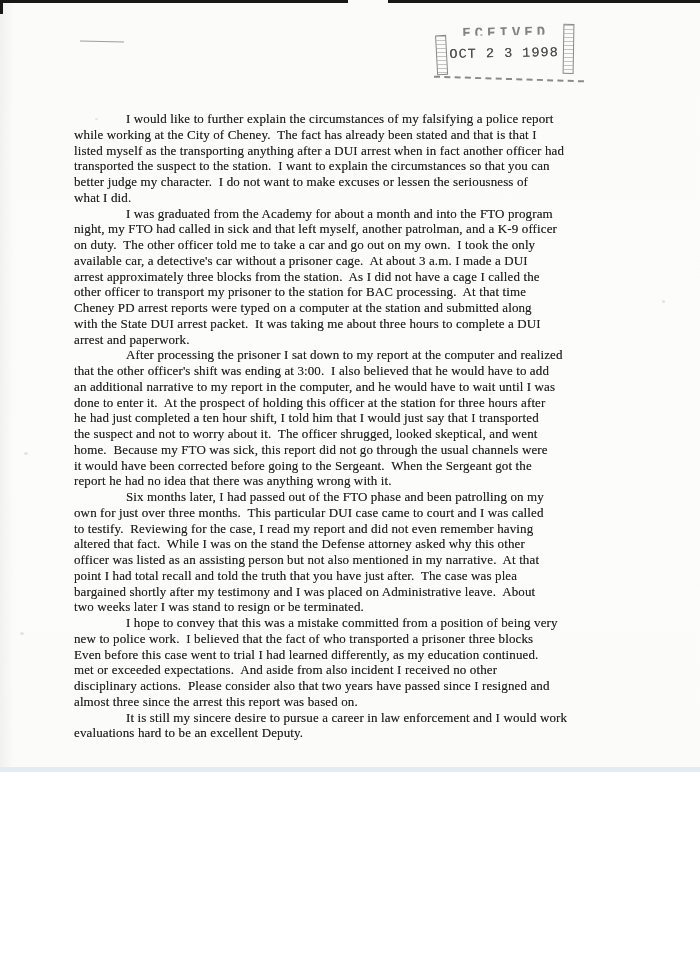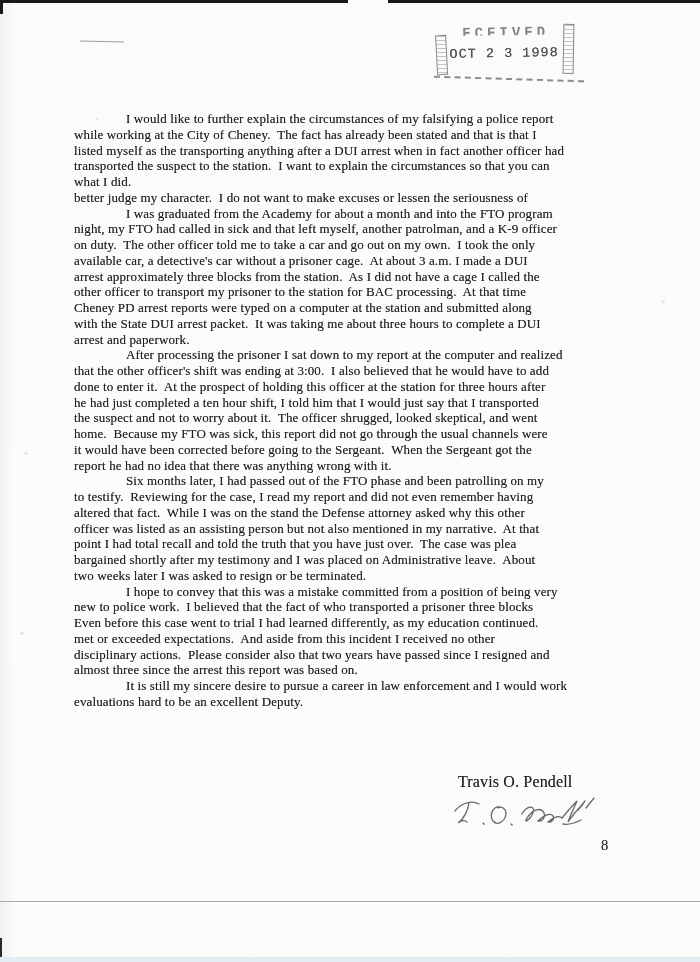--- a/index.html
+++ b/index.html
@@ -1,18 +1,18 @@
 <!DOCTYPE html>
 <html><head>
 <meta charset="utf-8">
 <style>
   html,body{margin:0;padding:0;}
   .screen{
     position:relative;
-    width:700px;height:962px;
+    width:700px;height:772px;
     background:
       linear-gradient(90deg, rgba(210,210,205,.25) 0px, rgba(255,255,255,0) 14px),
       linear-gradient(180deg, #fbfbfa 0%, #fcfcfb 60%, #fbfbfa 100%);
     overflow:hidden;
     font-family:"Liberation Serif","DejaVu Serif",serif;
     color:#232323;
   }
   
   .edge-top{position:absolute;left:0;top:0;width:700px;height:3px;background:#181818;}
   .edge-top-gap{position:absolute;left:348px;top:0;width:40px;height:3px;background:#fbfbfa;}
@@ -76,50 +76,52 @@
     <div class="frag-row">ECEIVED</div>
     <div class="date-row">OCT 2 3 1998</div>
   </div>
   <div class="dashed-sep"></div>
 
   <div class="letter-body">
       <div class="line first">I would like to further explain the circumstances of my falsifying a police report</div>
       <div class="line">while working at the City of Cheney.  The fact has already been stated and that is that I</div>
       <div class="line">listed myself as the transporting anything after a DUI arrest when in fact another officer had</div>
       <div class="line">transported the suspect to the station.  I want to explain the circumstances so that you can</div>
+      <div class="line">better judge my character.  I do not want to make excuses or lessen the seriousness of</div>
       <div class="line">what I did.</div>
-      <div class="line">better judge my character.  I do not want to make excuses or lessen the seriousness of</div>
       <div class="line first">I was graduated from the Academy for about a month and into the FTO program</div>
       <div class="line">night, my FTO had called in sick and that left myself, another patrolman, and a K-9 officer</div>
       <div class="line">on duty.  The other officer told me to take a car and go out on my own.  I took the only</div>
       <div class="line">available car, a detective's car without a prisoner cage.  At about 3 a.m. I made a DUI</div>
       <div class="line">arrest approximately three blocks from the station.  As I did not have a cage I called the</div>
       <div class="line">other officer to transport my prisoner to the station for BAC processing.  At that time</div>
       <div class="line">Cheney PD arrest reports were typed on a computer at the station and submitted along</div>
       <div class="line">with the State DUI arrest packet.  It was taking me about three hours to complete a DUI</div>
       <div class="line">arrest and paperwork.</div>
       <div class="line first">After processing the prisoner I sat down to my report at the computer and realized</div>
       <div class="line">that the other officer's shift was ending at 3:00.  I also believed that he would have to add</div>
+      <div class="line">an additional narrative to my report in the computer, and he would have to wait until I was</div>
       <div class="line">done to enter it.  At the prospect of holding this officer at the station for three hours after</div>
       <div class="line">he had just completed a ten hour shift, I told him that I would just say that I transported</div>
       <div class="line">the suspect and not to worry about it.  The officer shrugged, looked skeptical, and went</div>
       <div class="line">home.  Because my FTO was sick, this report did not go through the usual channels were</div>
       <div class="line">it would have been corrected before going to the Sergeant.  When the Sergeant got the</div>
       <div class="line">report he had no idea that there was anything wrong with it.</div>
       <div class="line first">Six months later, I had passed out of the FTO phase and been patrolling on my</div>
+      <div class="line">own for just over three months.  This particular DUI case came to court and I was called</div>
       <div class="line">to testify.  Reviewing for the case, I read my report and did not even remember having</div>
       <div class="line">altered that fact.  While I was on the stand the Defense attorney asked why this other</div>
       <div class="line">officer was listed as an assisting person but not also mentioned in my narrative.  At that</div>
-      <div class="line">point I had total recall and told the truth that you have just over.  The case was plea</div>
+      <div class="line">point I had total recall and told the truth that you have just after.  The case was plea</div>
       <div class="line">bargained shortly after my testimony and I was placed on Administrative leave.  About</div>
-      <div class="line">two weeks later I was asked to resign or be terminated.</div>
+      <div class="line">two weeks later I was stand to resign or be terminated.</div>
       <div class="line first">I hope to convey that this was a mistake committed from a position of being very</div>
       <div class="line">new to police work.  I believed that the fact of who transported a prisoner three blocks</div>
       <div class="line">Even before this case went to trial I had learned differently, as my education continued.</div>
-      <div class="line">met or exceeded expectations.  And aside from this incident I received no other</div>
+      <div class="line">met or exceeded expectations.  And aside from also incident I received no other</div>
       <div class="line">disciplinary actions.  Please consider also that two years have passed since I resigned and</div>
       <div class="line">almost three since the arrest this report was based on.</div>
       <div class="line first">It is still my sincere desire to pursue a career in law enforcement and I would work</div>
       <div class="line">evaluations hard to be an excellent Deputy.</div>
     </div>
 
   <div class="typed-name">Travis O. Pendell</div>
 
   <svg class="signature" width="160" height="50" viewBox="0 0 160 50">
     <g fill="none" stroke="#4e4e4e" stroke-width="1.3" stroke-linecap="round" opacity="0.85">

